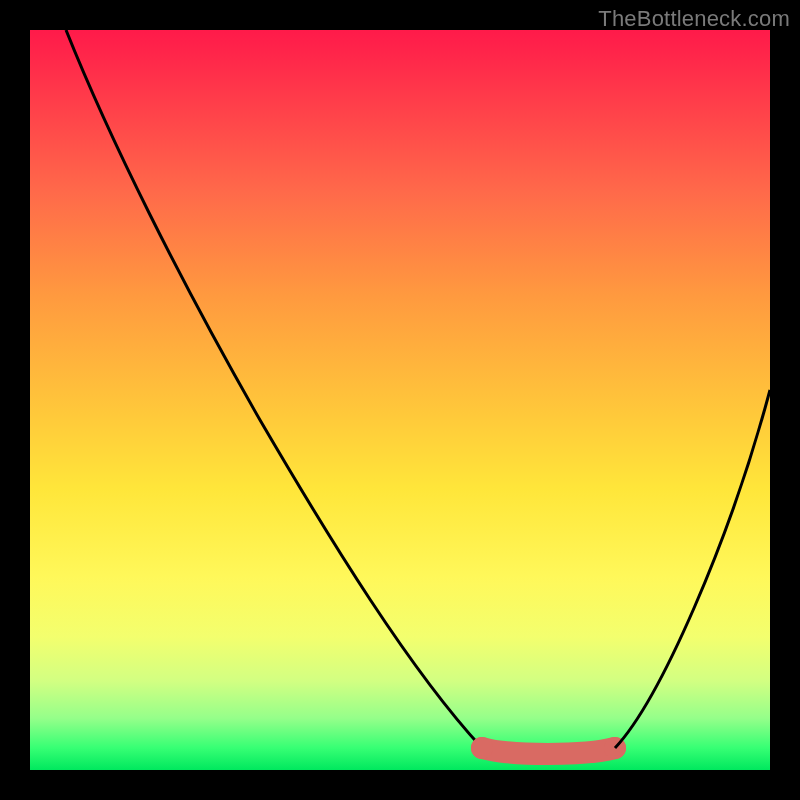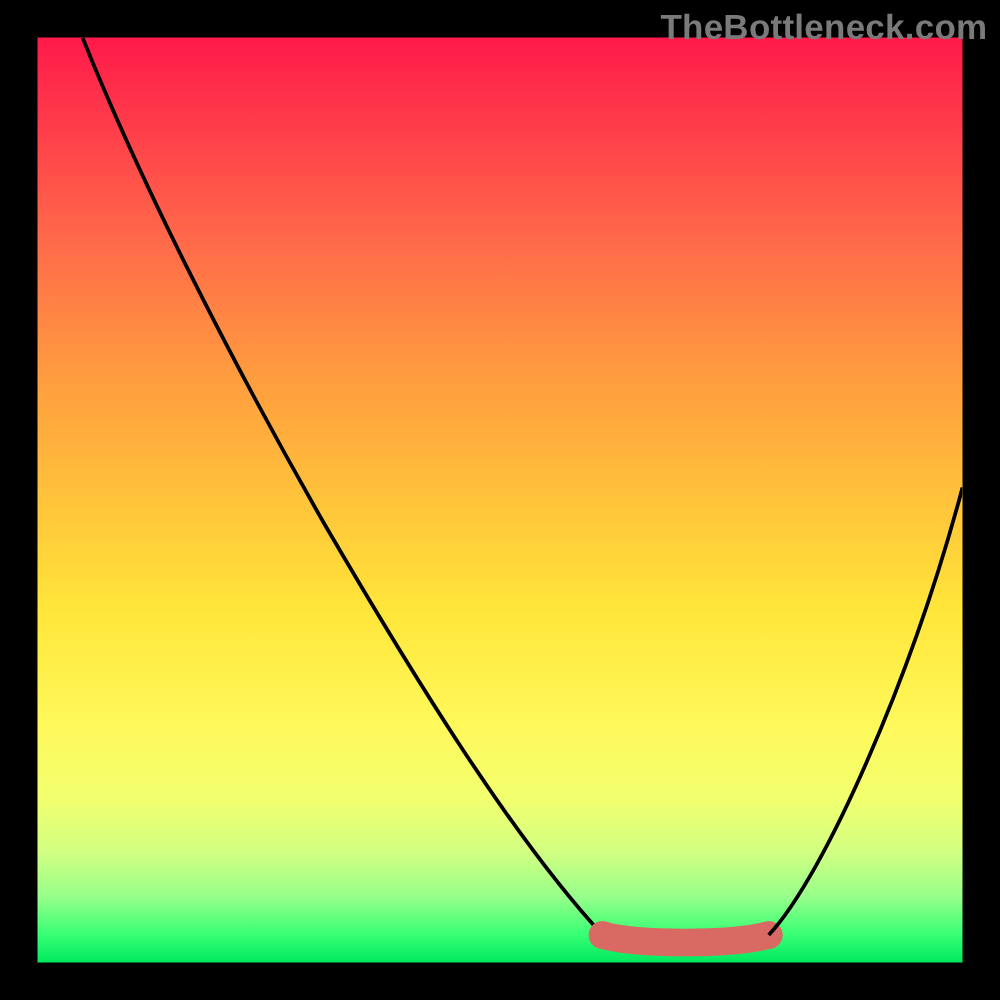--- a/index.html
+++ b/index.html
@@ -61,22 +61,22 @@
     stroke-linejoin: round;
   }
   .blob-dots {
     fill: #d96a63;
   }
   .watermark {
     position: absolute;
     top: 6px;
     right: 10px;
     color: #7a7a7a;
-    font-size: 28px;
-    font-weight: 700;
+    font-size: 22px;
+    font-weight: 400;
     letter-spacing: 0.2px;
   }
 </style>
 </head>
 <body>
 
 <div class="frame">
   <div class="plot">
     <svg class="curve" viewBox="0 0 740 740">
 

